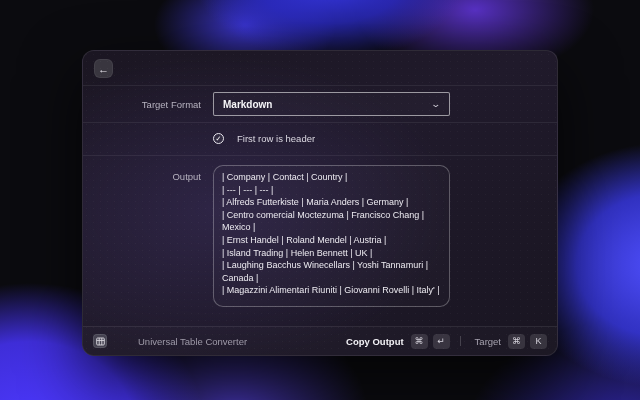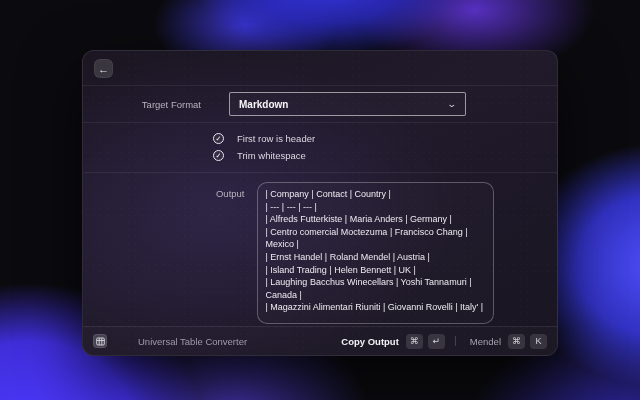--- a/index.html
+++ b/index.html
@@ -42,36 +42,36 @@
     color: #e9e7ee; font-size: 11px; line-height: 18px; text-align: center; cursor: pointer;
     border: 1px solid rgba(255,255,255,0.06); }
 
   .form-body { flex: 1 1 auto; position: relative; }
   .form-row { display: flex; align-items: center; padding: 0 20px; }
   .row-divider { height: 1px; background: rgba(255,255,255,0.07); width: 100%; }
 
   .label-col { width: 98px; flex: 0 0 auto; text-align: right; color: #b6b2bf; font-size: 9.5px; }
   .control-col { margin-left: 12px; width: 237px; flex: 0 0 auto; }
 
-  .row-dropdown { height: 36px; gap: 16px; }
+  .row-dropdown { height: 36px; }
   .dropdown { height: 24px; border-radius: 2px; border: 1px solid rgba(255,255,255,0.55);
     display: flex; align-items: center; padding: 0 9px; cursor: pointer;
     background: rgba(255,255,255,0.02); }
   .dropdown-value { color: #f6f5f8; font-size: 10px; font-weight: 700; flex: 1; }
   .chevron { color: #cfccd6; font-size: 9px; line-height: 1; transform: scaleX(1.4); }
 
   .checkbox-section { padding: 6px 0 7px 0; }
   .checkbox-row { height: 15px; margin: 2px 0; }
   .checkbox-control { display: flex; align-items: center; gap: 13px; cursor: pointer; }
   .checkbox-circle { width: 11px; height: 11px; border-radius: 50%;
     border: 1px solid #e9e7ee; display: flex; align-items: center; justify-content: center;
     color: #ffffff; font-size: 7px; line-height: 1; background: rgba(255,255,255,0.06); }
   .checkbox-label { color: #dcd9e2; font-size: 9.5px; }
 
-  .row-output { align-items: flex-start; padding-top: 9px; justify-content: center; }
+  .row-output { align-items: flex-start; padding-top: 9px; }
   .row-output .label-col { margin-top: 6px; }
   .output-box { width: 237px; height: 142px; border-radius: 10px;
     border: 1px solid rgba(255,255,255,0.28);
     background: rgba(255,255,255,0.015);
     color: #edebf1; font-size: 9px; line-height: 12.6px;
     padding: 5px 8px; white-space: pre-wrap; word-wrap: break-word;
     overflow: hidden; cursor: text; font-family: "Liberation Sans", sans-serif; }
 
   .win-footer { height: 29px; flex: 0 0 auto; display: flex; align-items: center;
     border-top: 1px solid rgba(255,255,255,0.08); padding: 0 10px;
@@ -118,31 +118,20 @@
         <div class="label-col"></div>
         <div class="control-col">
           <div class="checkbox-control">
             <span class="checkbox-circle">
                 <span>✓</span>
               </span>
             <span class="checkbox-label">First row is header</span>
           </div>
         </div>
       </div>
-      <div class="form-row checkbox-row">
-        <div class="label-col"></div>
-        <div class="control-col">
-          <div class="checkbox-control">
-            <span class="checkbox-circle">
-                <span>✓</span>
-              </span>
-            <span class="checkbox-label">Trim whitespace</span>
-          </div>
-        </div>
-      </div>
     </div>
 
     <div class="row-divider"></div>
 
     <div class="form-row row-output">
       <div class="label-col">Output</div>
       <div class="control-col">
         <div class="output-box" role="textbox">| Company | Contact | Country |
 | --- | --- | --- |
 | Alfreds Futterkiste | Maria Anders | Germany |
@@ -165,19 +154,19 @@
         <line x1="5.8" y1="1" x2="5.8" y2="8" stroke="#dcdae2" stroke-width="0.9"></line>
       </svg>
     </div>
     <div class="app-title">Universal Table Converter</div>
 
     <div class="footer-actions">
       <span class="action-label-primary">Copy Output</span>
       <span class="key-badge">⌘</span>
       <span class="key-badge">↵</span>
       <span class="footer-sep"></span>
-      <span class="action-label-secondary">Mendel</span>
+      <span class="action-label-secondary">Target</span>
       <span class="key-badge">⌘</span>
       <span class="key-badge">K</span>
     </div>
   </div>
 
 </div>
 
 </body></html>

